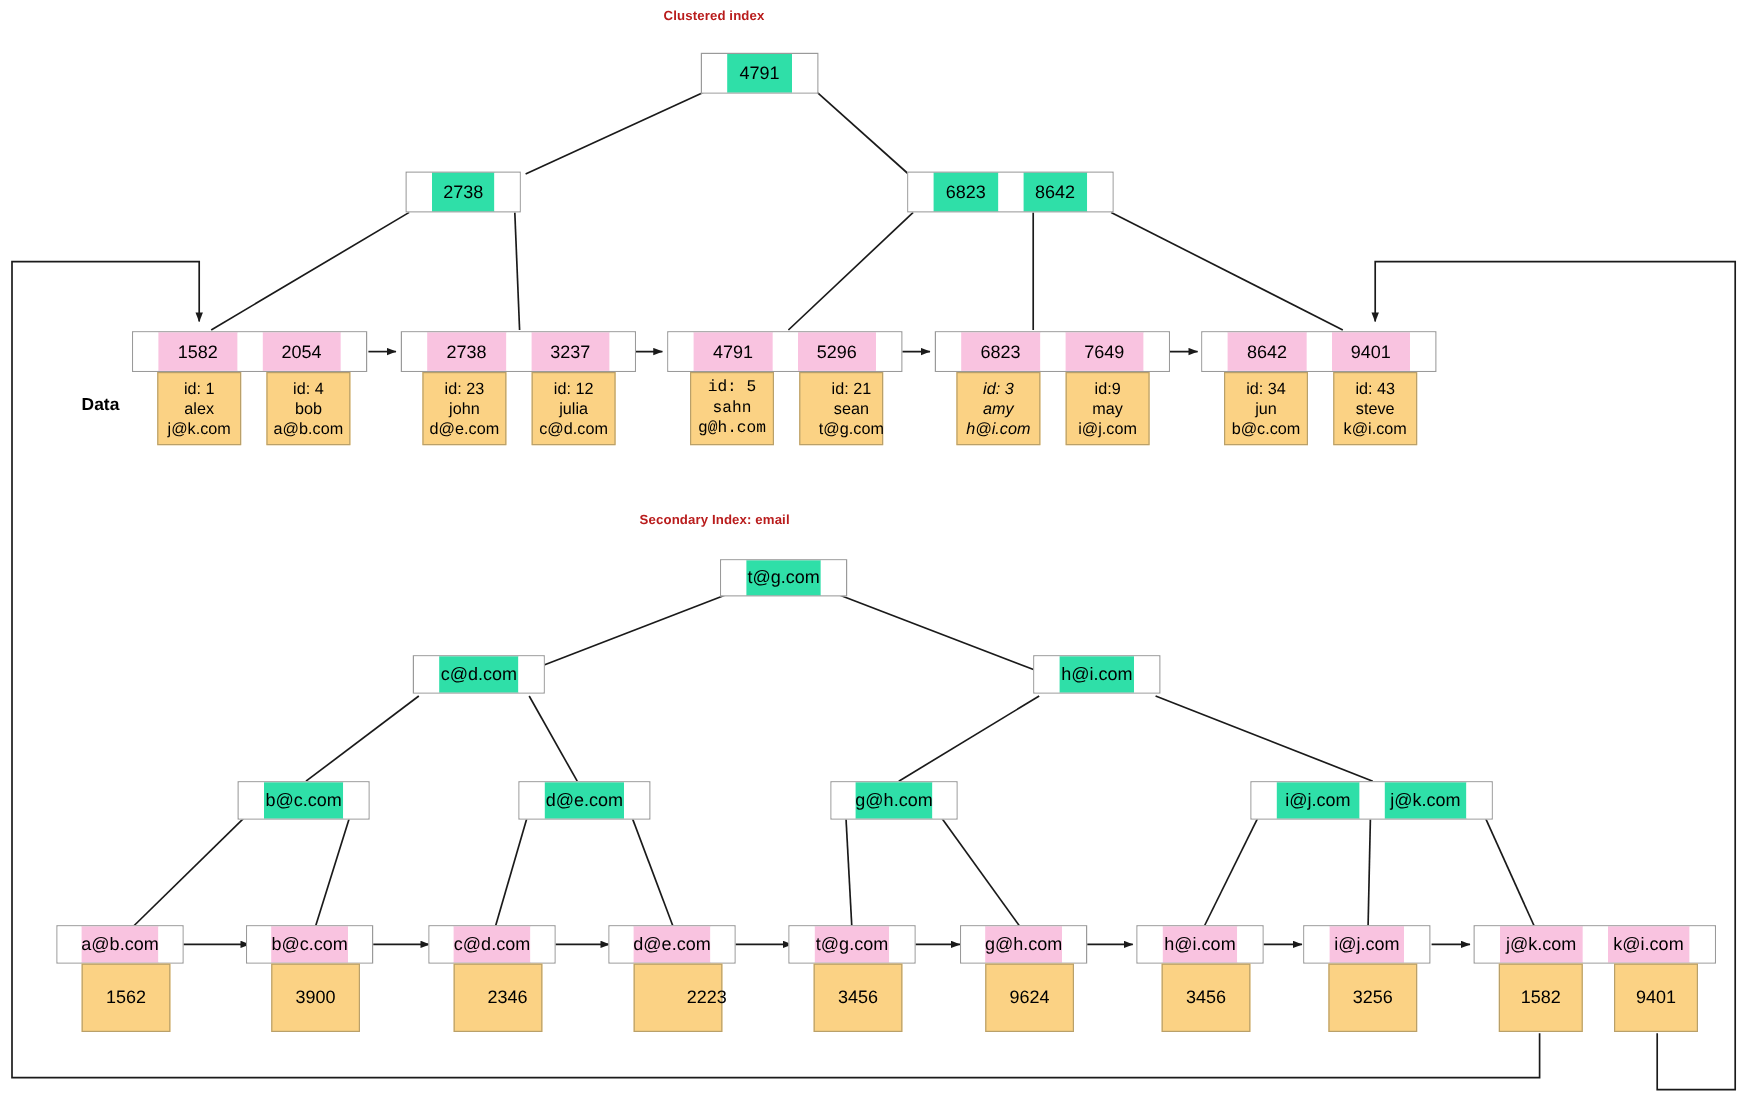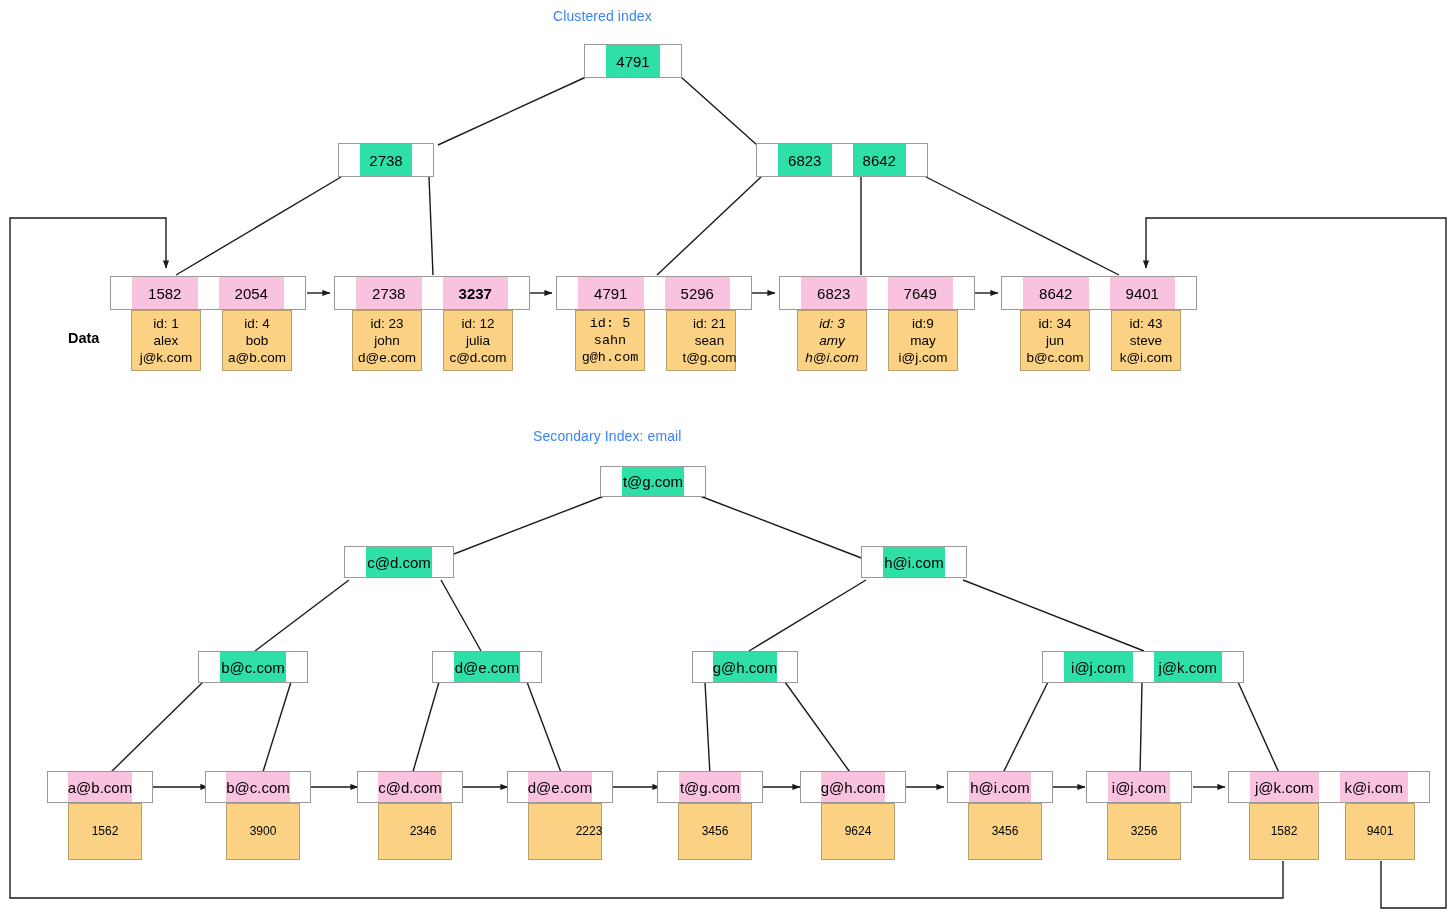--- a/index.html
+++ b/index.html
@@ -1,38 +1,38 @@
 <!DOCTYPE html>
 <html><head>
 <meta charset="utf-8">
 <style>
   html,body{margin:0;padding:0;background:#fff;}
   body{font-family:"Liberation Sans",sans-serif;-webkit-font-smoothing:antialiased;}
   #stage{position:relative;width:1456px;height:921px;overflow:hidden;background:#fff;}
   #wires{position:absolute;left:0;top:0;width:1456px;height:921px;pointer-events:none;}
 
-  .title{position:absolute;font-weight:normal;font-size:14px;color:#3b82f6;white-space:nowrap;letter-spacing:.1px;}
+  .title{position:absolute;font-weight:bold;font-size:11px;color:#b91c1c;white-space:nowrap;letter-spacing:.1px;}
   .side-label{position:absolute;font-weight:bold;font-size:14.5px;color:#000;white-space:nowrap;}
 
   
   .node{position:absolute;display:flex;align-items:stretch;background:#fff;
         border:1.5px solid #9a9a9a;box-sizing:border-box;}
   .cell-ptr{width:21px;background:#fff;}
   .cell-key{display:flex;align-items:center;justify-content:center;
             font-size:15px;color:#000;white-space:nowrap;box-sizing:border-box;}
   .k-green{background:#2fdfa8;}
   .k-pink{background:#f9c3e0;}
   .sep{width:21px;background:#fff;}
 
   
   .payload{position:absolute;background:#fbd284;border:1.5px solid #b9a06a;
            box-sizing:border-box;display:flex;flex-direction:column;
            align-items:center;justify-content:center;
            font-size:13.5px;line-height:1.27;color:#000;text-align:center;white-space:nowrap;}
-  .payload.big{font-size:12px;}
+  .payload.big{font-size:15px;}
 </style>
 </head>
 <body>
 
 <div id="stage">
 
   <svg id="wires" viewBox="0 0 1456 921" xmlns="http://www.w3.org/2000/svg">
     <defs>
       <marker id="ah" markerWidth="9" markerHeight="9" refX="7.6" refY="3.1" orient="auto" markerUnits="userSpaceOnUse">
         <path d="M0,0 L8,3.1 L0,6.2 z" fill="#1a1a1a"></path>
@@ -127,21 +127,21 @@
   <div class="payload" style="left:222px;top:310px;width:70px;height:61px;">
     <div>id: 4</div>
     <div>bob</div>
     <div>a@b.com</div>
   </div>
 
   <div class="node" style="left:334px;top:276px;width:196px;height:34px;">
     <div class="cell-ptr"></div>
     <div class="cell-key k-pink" style="flex:1;">2738</div>
     <div class="sep"></div>
-    <div class="cell-key k-pink" style="flex:1;font-weight:bold;">3237</div>
+    <div class="cell-key k-pink" style="flex:1;">3237</div>
     <div class="cell-ptr"></div>
   </div>
   <div class="payload" style="left:352px;top:310px;width:70px;height:61px;">
     <div>id: 23</div>
     <div>john</div>
     <div>d@e.com</div>
   </div>
   <div class="payload" style="left:443px;top:310px;width:70px;height:61px;">
     <div>id: 12</div>
     <div>julia</div>

